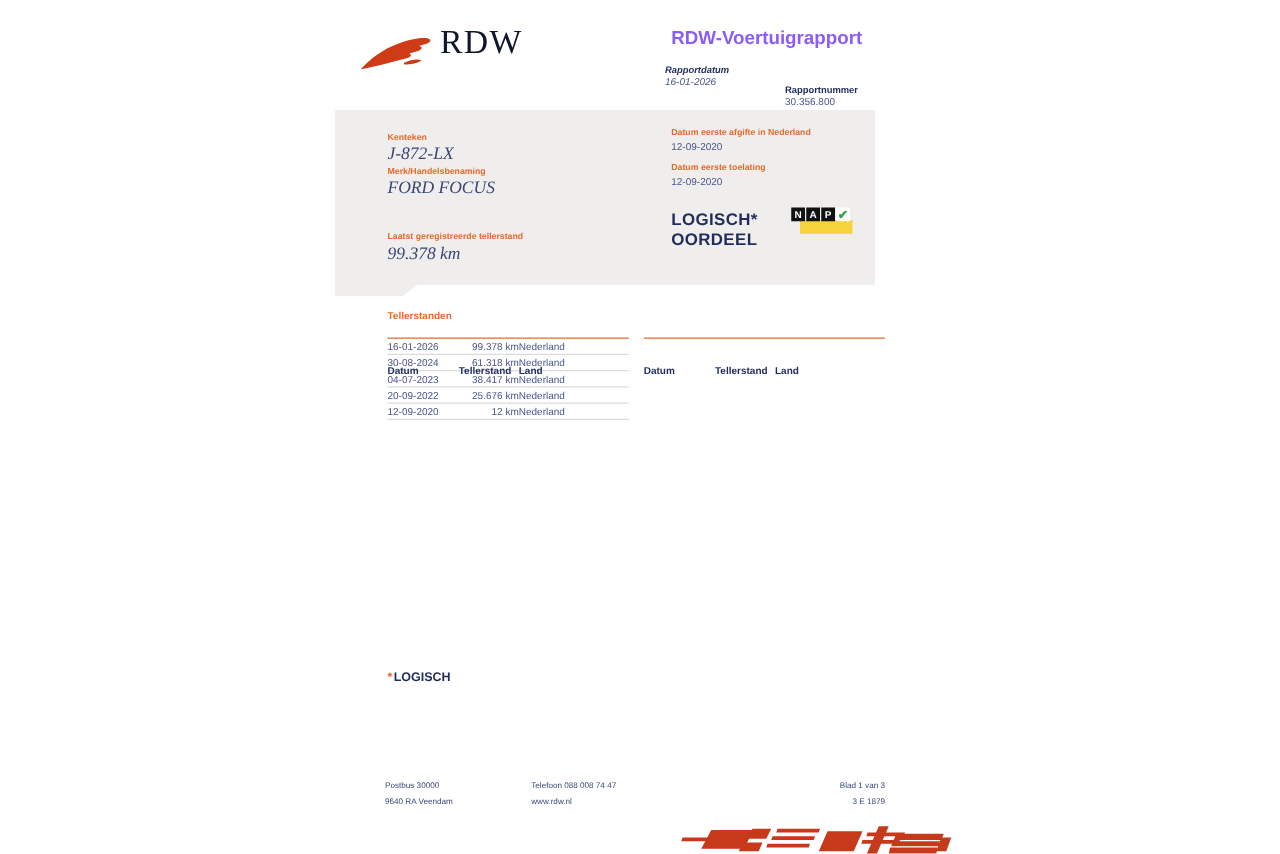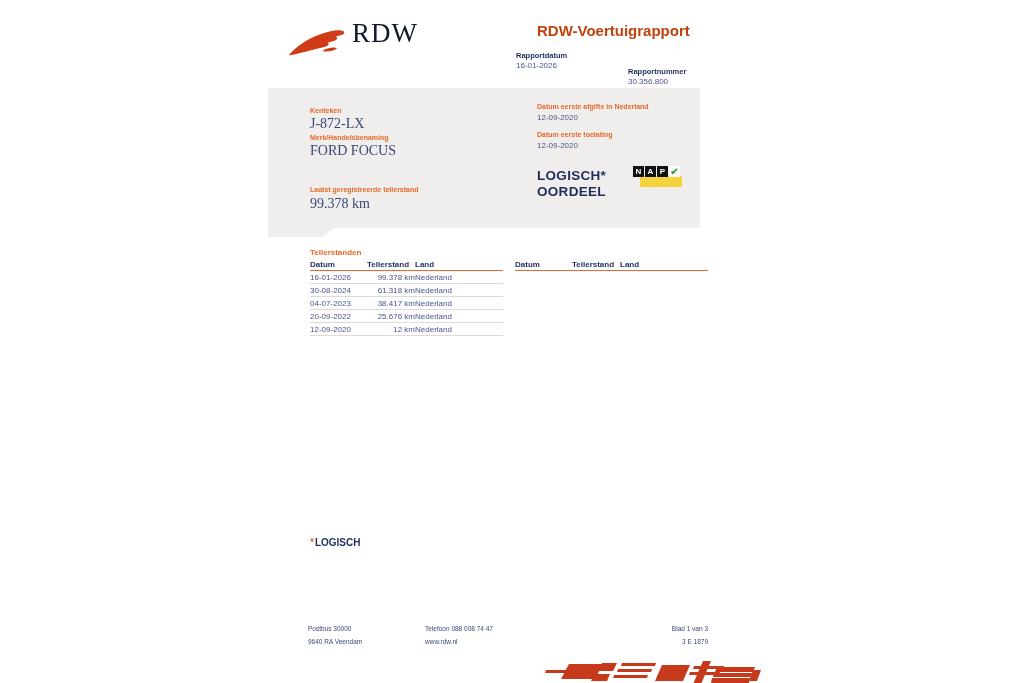--- a/index.html
+++ b/index.html
@@ -3,52 +3,52 @@
 <meta charset="utf-8">
 <style>
   * { margin:0; padding:0; box-sizing:border-box; }
   html,body { width:1024px; height:683px; background:#ffffff; font-family:"Liberation Sans", sans-serif; }
   .page { position:relative; width:1024px; height:683px; background:#ffffff; overflow:hidden; }
 
   
   .logo-wing { position:absolute; left:287px; top:25px; width:62px; height:34px; }
   .logo-text { position:absolute; left:352px; top:18px; font-family:"Liberation Serif", serif;
                font-size:27px; color:#0f172a; letter-spacing:1px; }
-  .doc-title { position:absolute; left:537px; top:22px; font-size:15px; font-weight:bold; color:#c2410c; }
+  .doc-title { position:absolute; left:537px; top:22px; font-size:15px; font-weight:bold; color:#8b5cf6; }
   .meta-label { position:absolute; top:51px; font-size:7.5px; font-weight:bold; color:#1F2C5C; }
   .meta-value { position:absolute; top:61px; font-size:8px; color:#49558A; }
-  .mx1 { left:516px; } .mx2 { left:628px;margin-top:16px; }
+  .mx1 { left:532px;font-style:italic; } .mx2 { left:628px;margin-top:16px; }
 
   
   .sumbox { position:absolute; left:268px; top:88px; width:432px; height:140px; background:#EFEEED; }
   .sumbox-tab { position:absolute; left:268px; top:228px; width:66px; height:9px; background:#EFEEED;
                 clip-path:polygon(0 0,100% 0,calc(100% - 12px) 100%,0 100%); }
   .olabel { position:absolute; font-size:7px; font-weight:bold; color:#E8692B; }
-  .serifval { position:absolute; font-family:"Liberation Serif", serif; font-size:14px; color:#3A4677; }
+  .serifval { position:absolute; font-family:"Liberation Serif", serif; font-size:14px; color:#3A4677;font-style:italic; }
   .smallval { position:absolute; font-size:8px; color:#49558A; }
   .oordeel { position:absolute; left:537px; top:168px; font-size:13.5px; font-weight:bold;
              color:#1F2C5C; line-height:16px; letter-spacing:.3px; }
 
   
   .nap { position:absolute; left:633px; top:166px; width:50px; height:24px; }
   .nap-yellow { position:absolute; left:7px; top:10px; width:42px; height:11px; background:#F6D23C; }
   .nap-squares { position:absolute; left:0; top:0; display:flex; gap:1px; }
   .nap-sq { width:11px; height:11px; background:#111111; color:#ffffff; font-size:8px; font-weight:bold;
             display:flex; align-items:center; justify-content:center; }
   .nap-sq.check { background:#ffffff; color:#2FA53B; font-size:10px; }
 
   
   .tbl-title { position:absolute; left:310px; top:248px; font-size:8px; font-weight:bold; color:#E8692B; }
   .tbl { position:absolute; top:260px; width:193px; font-size:8px; color:#49558A; }
   .tbl.left { left:310px; } .tbl.right { left:515px; }
   .thead { display:grid; grid-template-columns:57px 48px 88px; height:11px; align-items:end;
            font-weight:bold; color:#1F2C5C; border-bottom:1.5px solid #E8692B; padding-bottom:2px; }
   .trow  { display:grid; grid-template-columns:57px 48px 88px; height:13px; align-items:center;
            border-bottom:1px solid #DBDBDB; }
-  .c2 { white-space:nowrap; } .thead .c2 { text-align:left; } .trow .c2 { text-align:right; }
+  .c2 { white-space:nowrap; } .thead .c2 { text-align:left;margin-top:32px; } .trow .c2 { text-align:right; }
   .c3 { text-align:left; }
 
   
   .note-head { position:absolute; left:310px; top:537px; font-size:10px; font-weight:bold; color:#1F2C5C; }
   .note-head .star { color:#E8692B; margin-right:1px; }
   .note-body { position:absolute; left:310px; top:552px; width:375px; font-size:7.5px;
                line-height:13px; color:#E8692B; }
 
   
   .foot { position:absolute; font-size:6.5px; color:#3B4878; }

